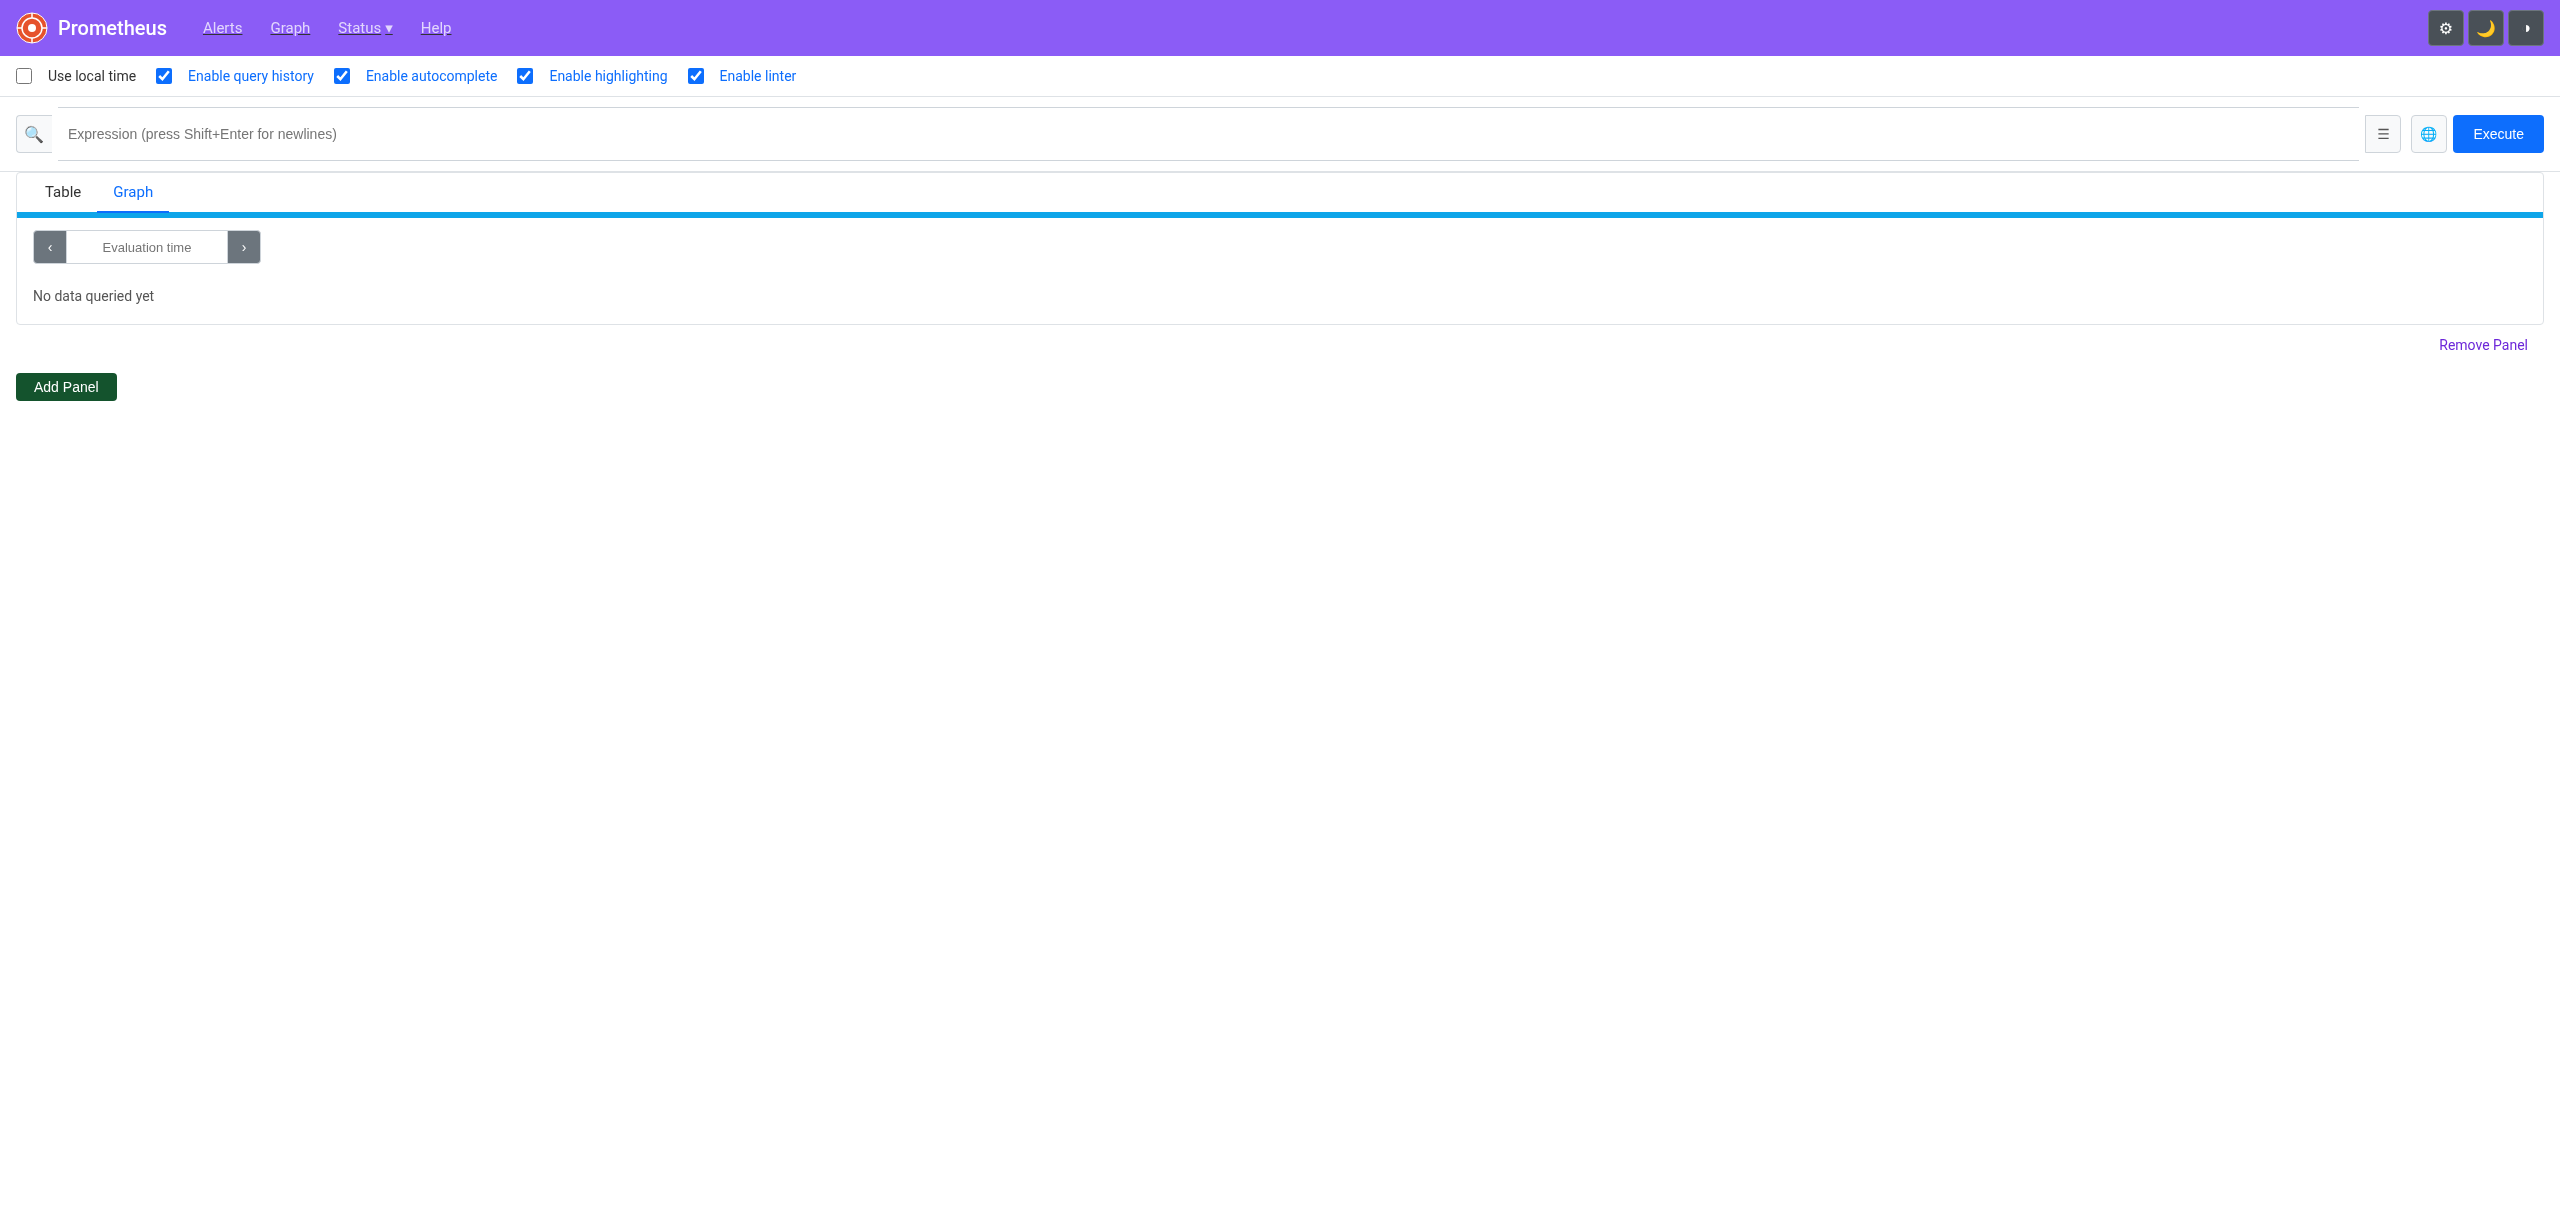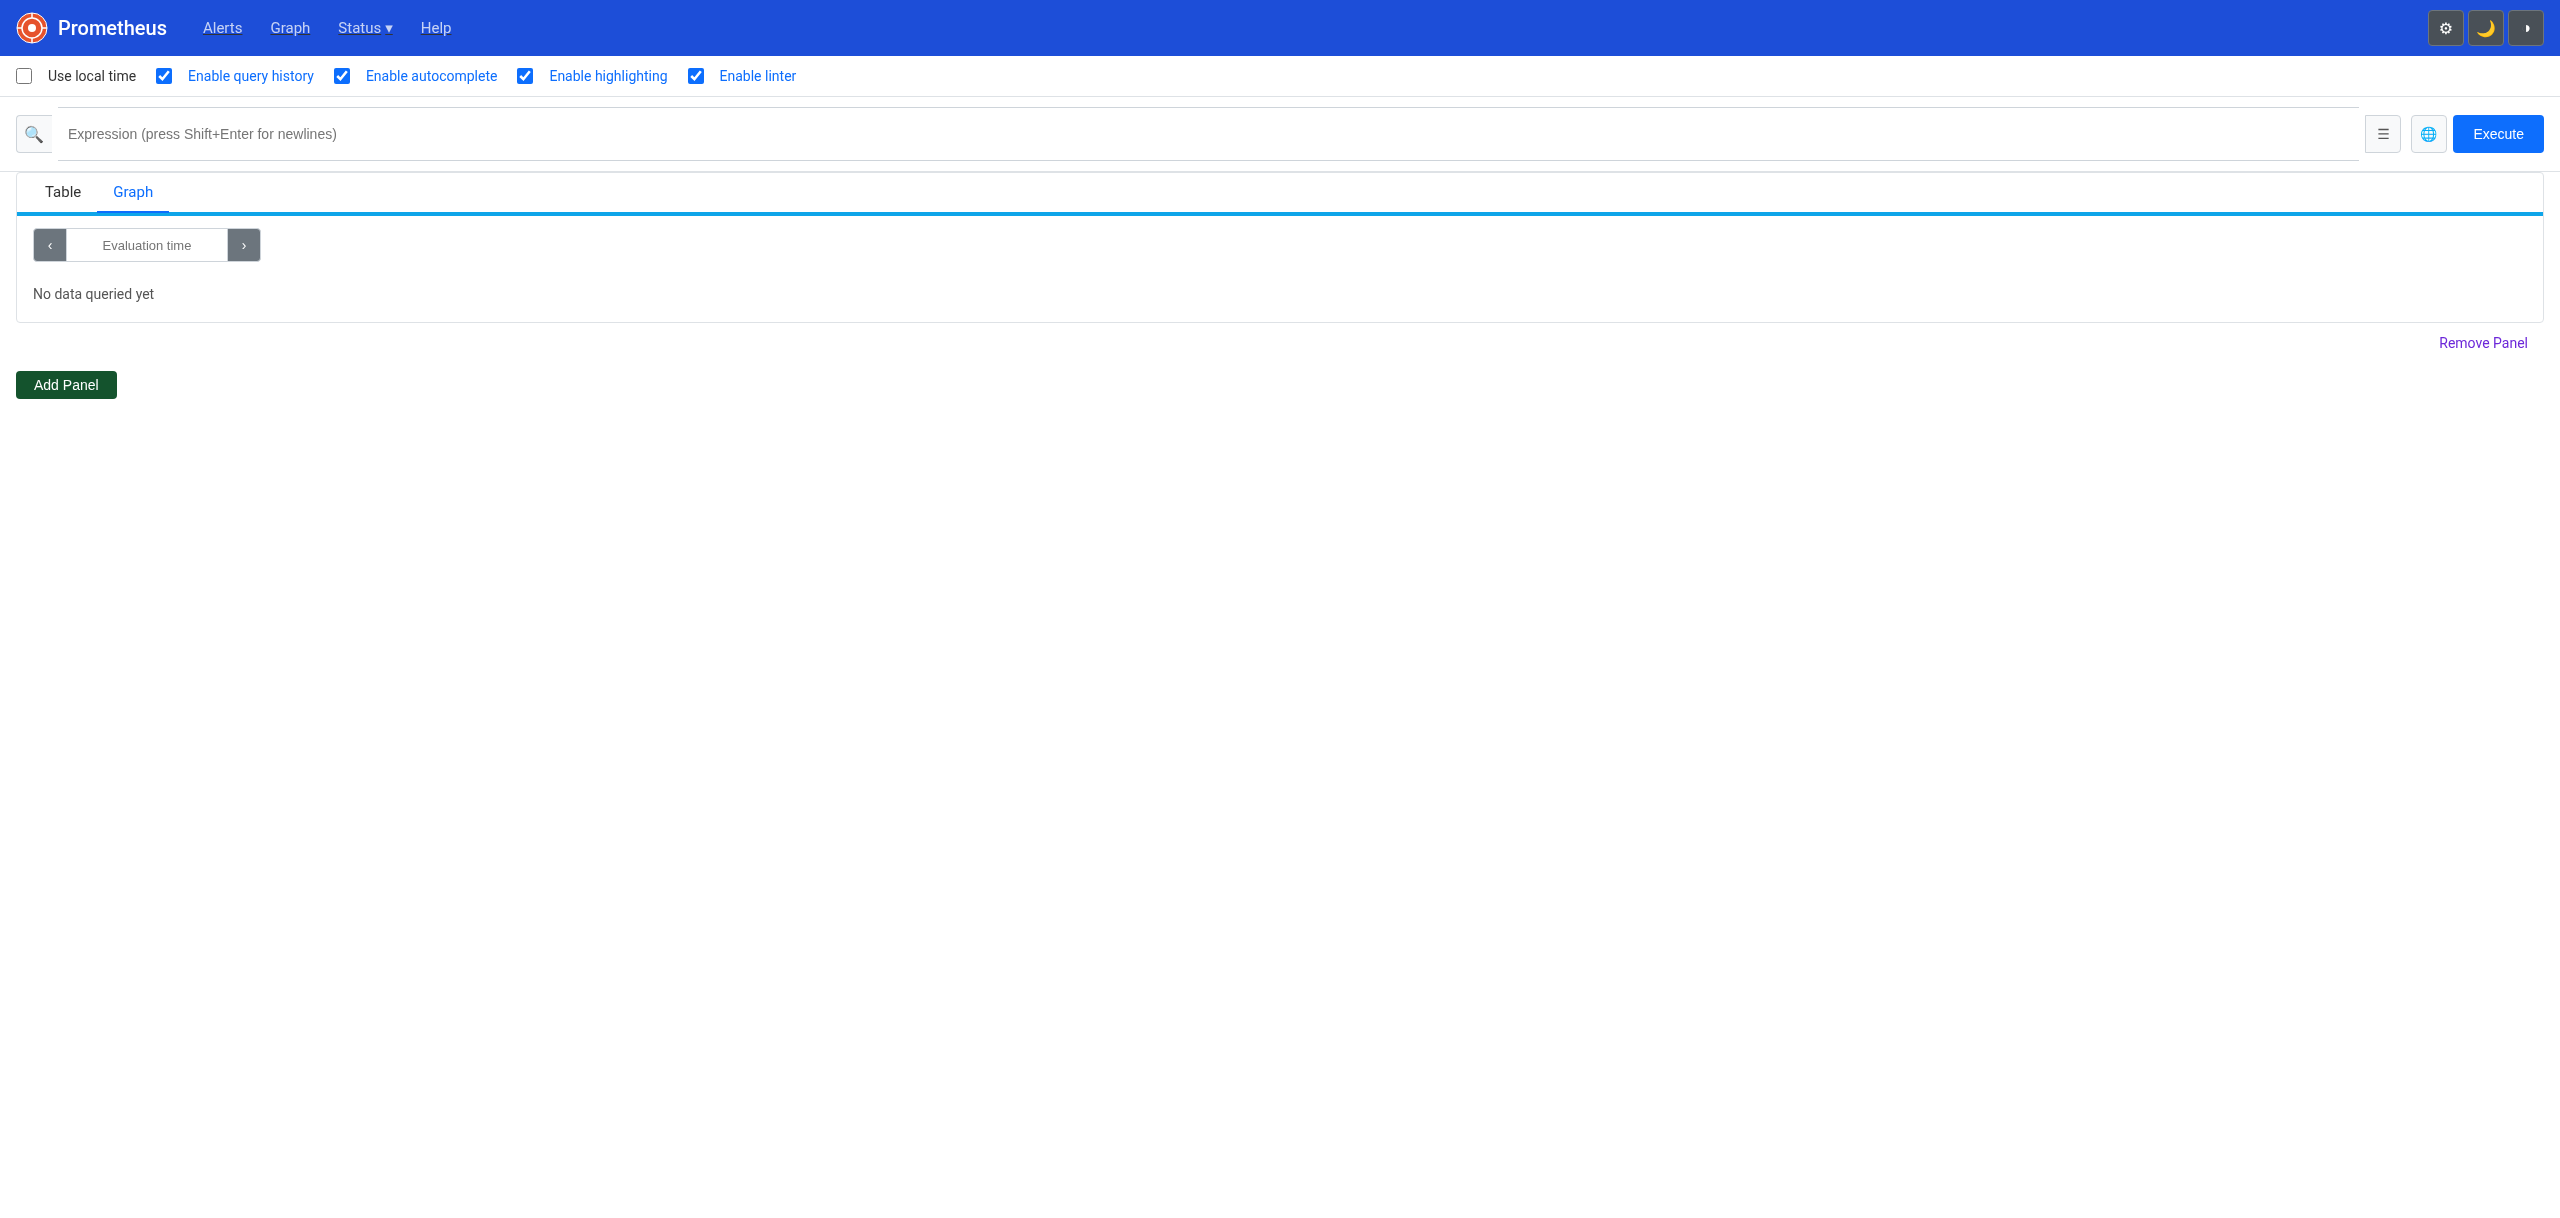--- a/index.html
+++ b/index.html
@@ -1,20 +1,20 @@
 <!DOCTYPE html>
 <html><head>
   <meta charset="utf-8">
   <style>
     * { box-sizing: border-box; margin: 0; padding: 0; }
     body { font-family: -apple-system, BlinkMacSystemFont, 'Segoe UI', Roboto, sans-serif; font-size: 14px; background: #fff; color: #333; }
 
     
     .navbar {
-      background: #1d4ed8;
+      background: #8b5cf6;
       display: flex;
       align-items: center;
       padding: 0 16px;
       height: 56px;
       gap: 8px;
     }
     .navbar-brand {
       display: flex;
       align-items: center;
       gap: 10px;
@@ -154,21 +154,21 @@
     }
 
     
     .panel {
       margin: 0 0 8px 0;
       border: 1px solid #dee2e6;
       border-radius: 4px;
     }
     .panel-tabs {
       display: flex;
-      border-bottom: 4px solid #0ea5e9;
+      border-bottom: 6px solid #0ea5e9;
       padding: 0 12px;
     }
     .tab {
       padding: 10px 16px;
       cursor: pointer;
       font-size: 15px;
       color: #333;
       border-bottom: 2px solid transparent;
       margin-bottom: -1px;
     }

